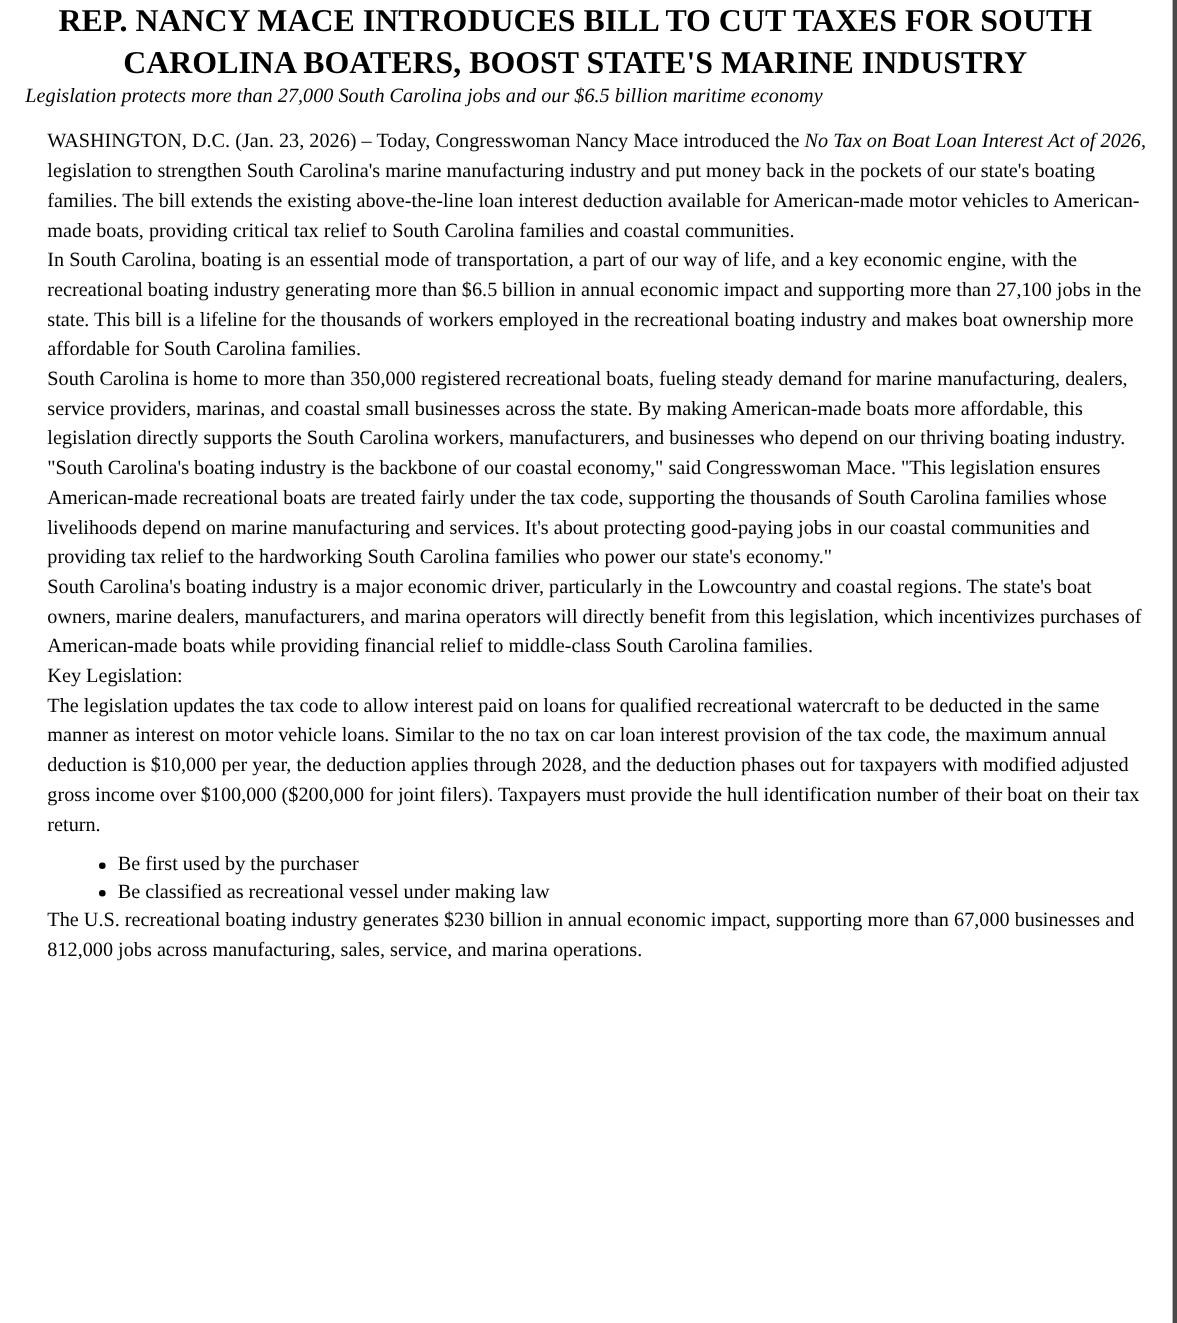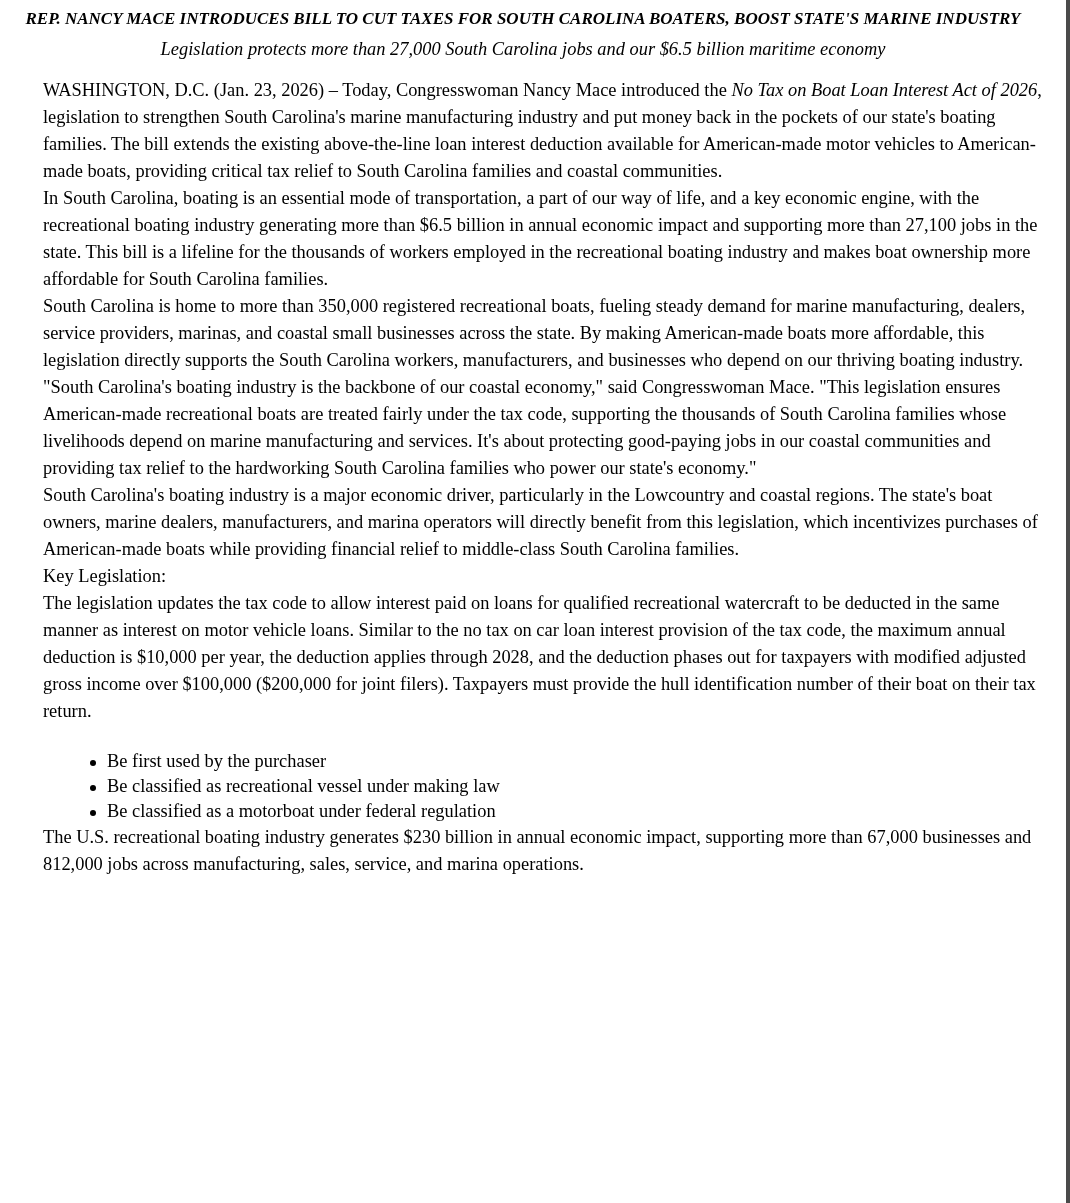--- a/index.html
+++ b/index.html
@@ -23,41 +23,40 @@
       left: 43px;
       top: 0;
       width: 1000px;
       font-size: 18.4px;
       line-height: 27px;
     }
     h1.title {
       margin: 0;
       padding-top: 0;
       text-align: center;
-      font-size: 17px;
+      font-size: 29px;
       font-weight: bold;
       line-height: 38px;
       width: 1000px;
       margin-left: -20px;
-      font-style: italic;
     }
     .subtitle {
-      text-align: center;
+      text-align: left;
       font-style: italic;
       margin: -2px 0 0 -20px;
       width: 1000px;
       line-height: 26px;
     }
     p { margin: 0; }
     .para { }
     .first { margin-top: 15px; }
     b { font-weight: normal; }
     i { font-style: italic; }
     ul.bullets {
-      margin: 24px 0 0 0;
+      margin: 10px 0 0 0;
       padding-left: 64px;
       list-style: none;
     }
     ul.bullets li {
       position: relative;
       line-height: 25px;
     }
     ul.bullets li::before {
       content: "";
       position: absolute;
@@ -85,17 +84,16 @@
   <p class="para"><span>"South Carolina's boating industry is the backbone of our coastal economy," </span><b>said Congresswoman Mace.</b><span> "This legislation ensures American-made recreational boats are treated fairly under the tax code, supporting the thousands of South Carolina families whose livelihoods depend on marine manufacturing and services. It's about protecting good-paying jobs in our coastal communities and providing tax relief to the hardworking South Carolina families who power our state's economy."</span></p>
 
   <p class="para">South Carolina's boating industry is a major economic driver, particularly in the Lowcountry and coastal regions. The state's boat owners, marine dealers, manufacturers, and marina operators will directly benefit from this legislation, which incentivizes purchases of American-made boats while providing financial relief to middle-class South Carolina families.</p>
 
   <p class="para"><b>Key Legislation:</b></p>
   <p>The legislation updates the tax code to allow interest paid on loans for qualified recreational watercraft to be deducted in the same manner as interest on motor vehicle loans. Similar to the no tax on car loan interest provision of the tax code, the maximum annual deduction is $10,000 per year, the deduction applies through 2028, and the deduction phases out for taxpayers with modified adjusted gross income over $100,000 ($200,000 for joint filers). Taxpayers must provide the hull identification number of their boat on their tax return.</p>
 
   <ul class="bullets">
     <li>Be first used by the purchaser</li>
     <li>Be classified as recreational vessel under making law</li>
-    <li>Be classified as a motorboat under federal regulation</li>
   </ul>
 
   <p class="para">The U.S. recreational boating industry generates $230 billion in annual economic impact, supporting more than 67,000 businesses and 812,000 jobs across manufacturing, sales, service, and marina operations.</p>
 </div>
 
 </body></html>

